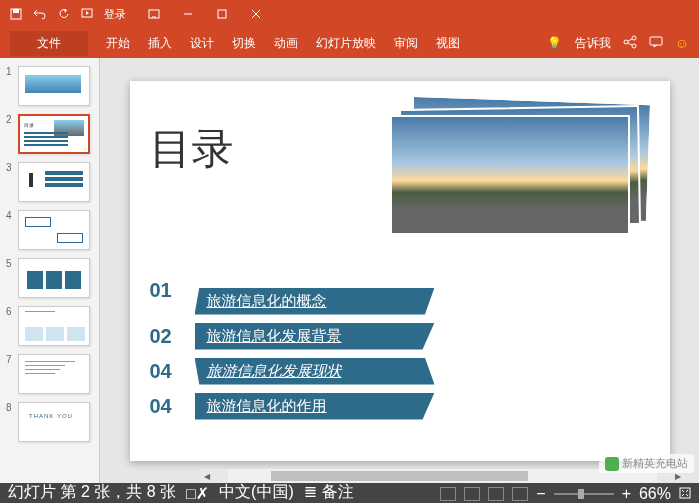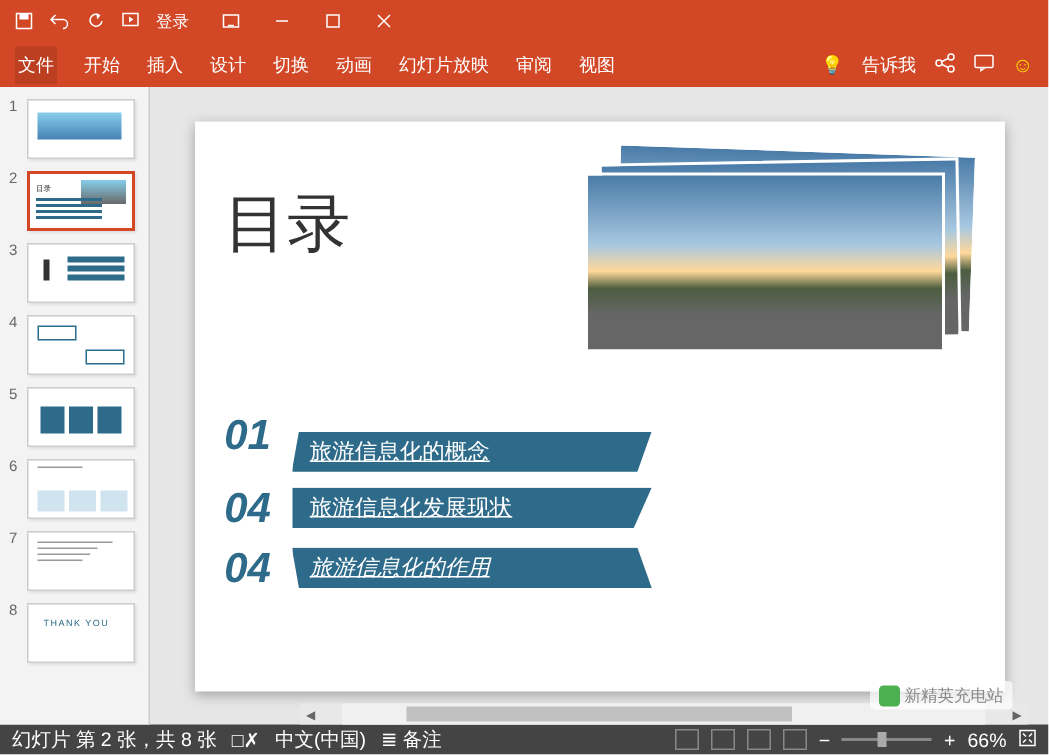--- a/index.html
+++ b/index.html
@@ -5,53 +5,53 @@
 * { margin: 0; padding: 0; box-sizing: border-box; font-family: "Microsoft YaHei", sans-serif; }
 body { width: 699px; height: 503px; background: #fff; overflow: hidden; position: relative; }
 .titlebar { height: 28px; background: #d24726; display: flex; align-items: center; color: #fff; font-size: 11px; }
 .qat { display: flex; gap: 8px; padding: 0 8px; }
 .qat-icon { width: 16px; height: 16px; display: flex; align-items: center; justify-content: center; cursor: pointer; }
 .title-center { flex: 1; text-align: center; }
 .win-controls { display: flex; gap: 2px; }
 .win-btn { width: 32px; height: 28px; display: flex; align-items: center; justify-content: center; cursor: pointer; }
 .ribbon { height: 30px; background: #d24726; display: flex; align-items: center; padding: 0 10px; gap: 18px; color: #fff; font-size: 12px; }
 .ribbon-tab { cursor: pointer; }
-.ribbon-tab.file { background: rgba(0,0,0,0.1); padding: 4px 2px; }
+.ribbon-tab.file { background: rgba(0,0,0,0.1); padding: 4px 27px; }
 .ribbon-right { margin-left: auto; display: flex; gap: 12px; align-items: center; }
 .smiley { color: #ffd700; font-size: 14px; }
 .workspace { display: flex; height: 425px; background: #e6e6e6; }
 .thumbnails { width: 100px; background: #f3f3f3; overflow-y: auto; border-right: 1px solid #ccc; padding: 4px 0; }
 .thumb-item { display: flex; padding: 4px 6px; gap: 4px; cursor: pointer; }
 .thumb-num { font-size: 10px; color: #666; width: 8px; }
 .thumb-slide { width: 72px; height: 40px; background: #fff; border: 1px solid #ccc; box-shadow: 1px 1px 2px rgba(0,0,0,0.1); position: relative; overflow: hidden; }
 .thumb-item.active .thumb-slide { border: 2px solid #d24726; }
 .slide-area { flex: 1; position: relative; padding: 20px; display: flex; align-items: center; justify-content: center; }
 .slide { width: 540px; height: 380px; background: #fff; box-shadow: 0 2px 8px rgba(0,0,0,0.3); position: relative; padding: 30px 20px 20px; }
 .slide-title { font-size: 42px; font-weight: 300; color: #333; position: absolute; top: 40px; left: 20px; }
 .hero-img { position: absolute; top: 18px; right: 20px; width: 260px; height: 140px; }
 .hero-layer { position: absolute; background: linear-gradient(180deg, #4a7ba8 0%, #a8c8e0 40%, #ffd89b 55%, #4c5d3f 65%, #666 80%); border: 2px solid #fff; }
 .hero-layer.l1 { top: 0; right: 0; width: 240px; height: 120px; transform: rotate(2deg); }
 .hero-layer.l2 { top: 8px; right: 10px; width: 240px; height: 120px; transform: rotate(-1deg); }
 .hero-layer.l3 { top: 16px; right: 20px; width: 240px; height: 120px; }
 .toc { position: absolute; top: 185px; left: 20px; }
 .toc-item { display: flex; align-items: center; margin-bottom: 8px; }
-.toc-num { font-size: 28px; font-weight: bold; color: #2e6b8a; width: 45px; font-style: italic; }
+.toc-num { font-size: 20px; font-weight: bold; color: #2e6b8a; width: 45px; }
 .toc-bar { background: #2e6b8a; color: #fff; padding: 4px 40px 4px 12px; font-size: 15px; text-decoration: underline; position: relative; clip-path: polygon(0 0, 100% 0, 95% 100%, 0 100%); min-width: 240px; }
 .toc-item:nth-child(1) .toc-bar { clip-path: polygon(2% 0, 100% 0, 96% 100%, 0 100%); margin-top: 22px; }
 .toc-item:nth-child(3) .toc-bar { clip-path: polygon(0 0, 96% 0, 100% 100%, 2% 100%); font-style: italic; }
-.statusbar { height: 20px; background: #444; color: #fff; display: flex; align-items: center; font-size: 13px; padding: 0 8px; gap: 10px; }
+.statusbar { height: 20px; background: #444; color: #fff; display: flex; align-items: flex-end; font-size: 16px; padding: 0 8px; gap: 10px; }
 .sb-right { margin-left: auto; display: flex; align-items: center; gap: 8px; }
 .view-btn { width: 16px; height: 14px; border: 1px solid #888; cursor: pointer; }
 .zoom-slider { width: 60px; height: 2px; background: #888; position: relative; }
 .zoom-thumb { position: absolute; width: 6px; height: 10px; background: #aaa; top: -4px; left: 40%; }
 .scroll-h { position: absolute; bottom: 0; left: 100px; right: 14px; height: 14px; background: #e8e8e8; display: flex; align-items: center; }
 .scroll-track { flex: 1; height: 14px; background: #f0f0f0; position: relative; margin: 0 14px; }
 .scroll-thumb { position: absolute; height: 10px; background: #c0c0c0; top: 2px; left: 10%; width: 60%; }
 .scroll-btn { width: 14px; height: 14px; display: flex; align-items: center; justify-content: center; font-size: 8px; color: #666; }
-.watermark { position: absolute; bottom: 30px; right: 24px; color: #888; font-size: 11px; background: rgba(255,255,255,0.7); padding: 2px 6px; border-radius: 3px; z-index: 100; }
+.watermark { position: absolute; bottom: 30px; right: 5px; color: #888; font-size: 11px; background: rgba(255,255,255,0.7); padding: 2px 6px; border-radius: 3px; z-index: 100; }
 .wm-icon { display: inline-block; width: 14px; height: 14px; background: #4caf50; border-radius: 3px; vertical-align: middle; margin-right: 3px; }
 .t-img { position: absolute; background: linear-gradient(180deg,#87ceeb,#4682b4); top: 8px; left: 6px; width: 56px; height: 18px; }
 .t-toc { position: absolute; top: 6px; left: 4px; font-size: 5px; color: #333; }
 .t-road { position: absolute; top: 4px; right: 4px; width: 30px; height: 16px; background: linear-gradient(180deg,#87ceeb,#696969); }
 .t-lines { position: absolute; bottom: 4px; left: 4px; width: 44px; }
 .t-line { height: 2px; background: #2e6b8a; margin-bottom: 2px; }
 .t-cols { position: absolute; top: 12px; left: 8px; display: flex; gap: 3px; }
 .t-col { width: 16px; height: 18px; background: #2e6b8a; }
 .t-text { position: absolute; top: 6px; left: 6px; width: 50px; }
 .t-tline { height: 1px; background: #999; margin-bottom: 3px; }
@@ -229,20 +229,24 @@
         <div class="hero-layer l1"></div>
         <div class="hero-layer l2"></div>
         <div class="hero-layer l3"></div>
       </div>
       <div class="toc">
         <div class="toc-item">
             <div class="toc-num">01</div>
             <div class="toc-bar">旅游信息化的概念</div>
           </div>
         <div class="toc-item">
+            <div class="toc-num">02</div>
+            <div class="toc-bar">旅游信息化发展背景</div>
+          </div>
+        <div class="toc-item">
             <div class="toc-num">04</div>
             <div class="toc-bar">旅游信息化发展现状</div>
           </div>
         <div class="toc-item">
             <div class="toc-num">04</div>
             <div class="toc-bar">旅游信息化的作用</div>
           </div>
       </div>
     </div>
     <div class="scroll-h">

